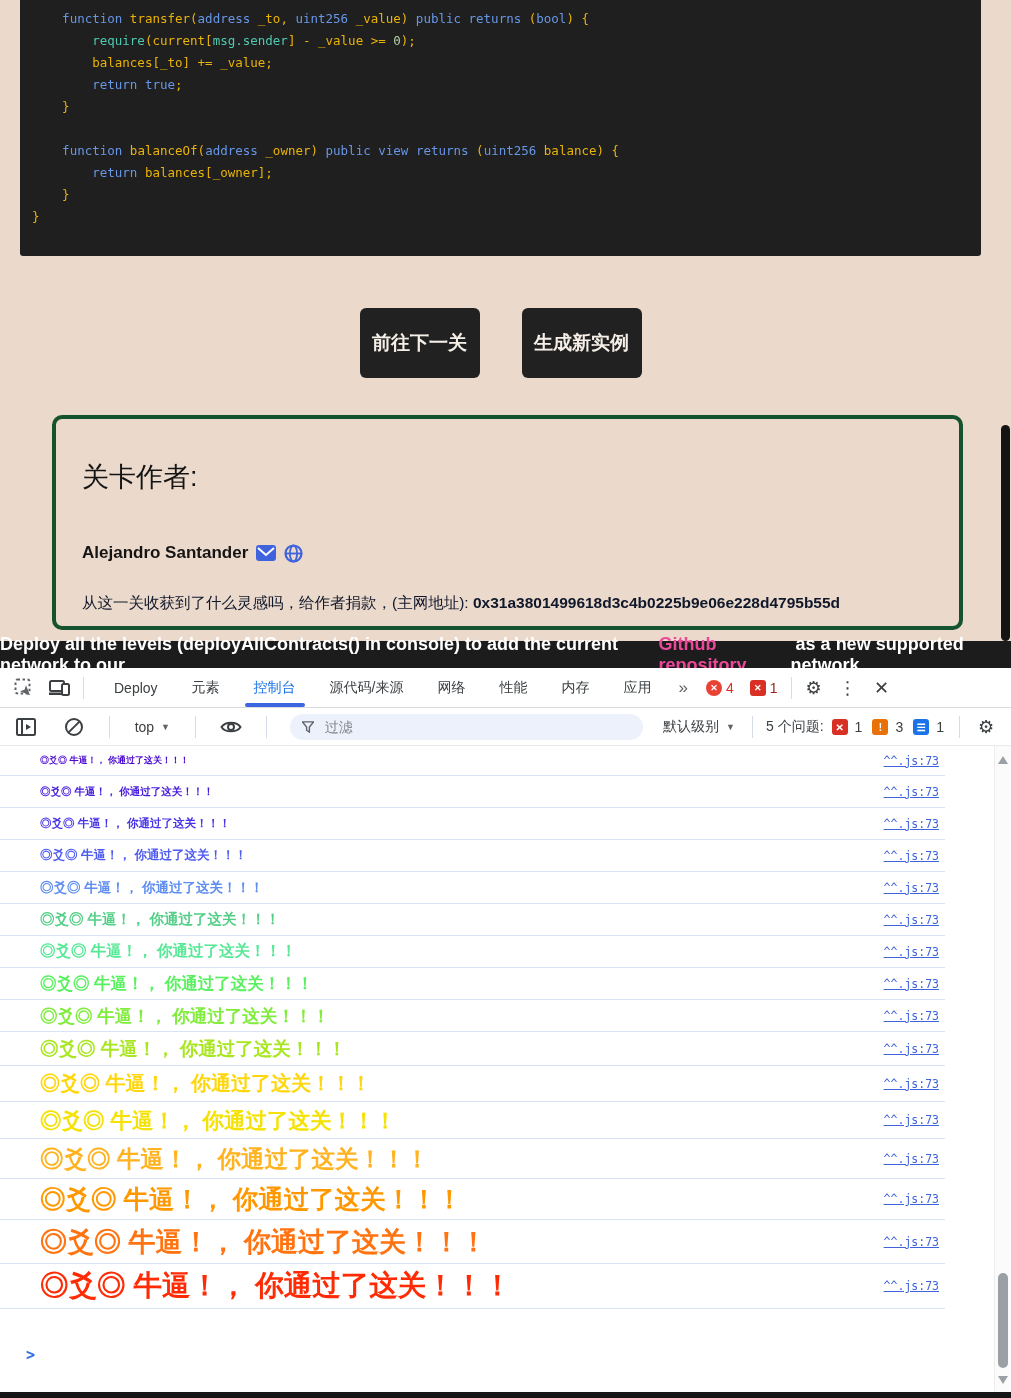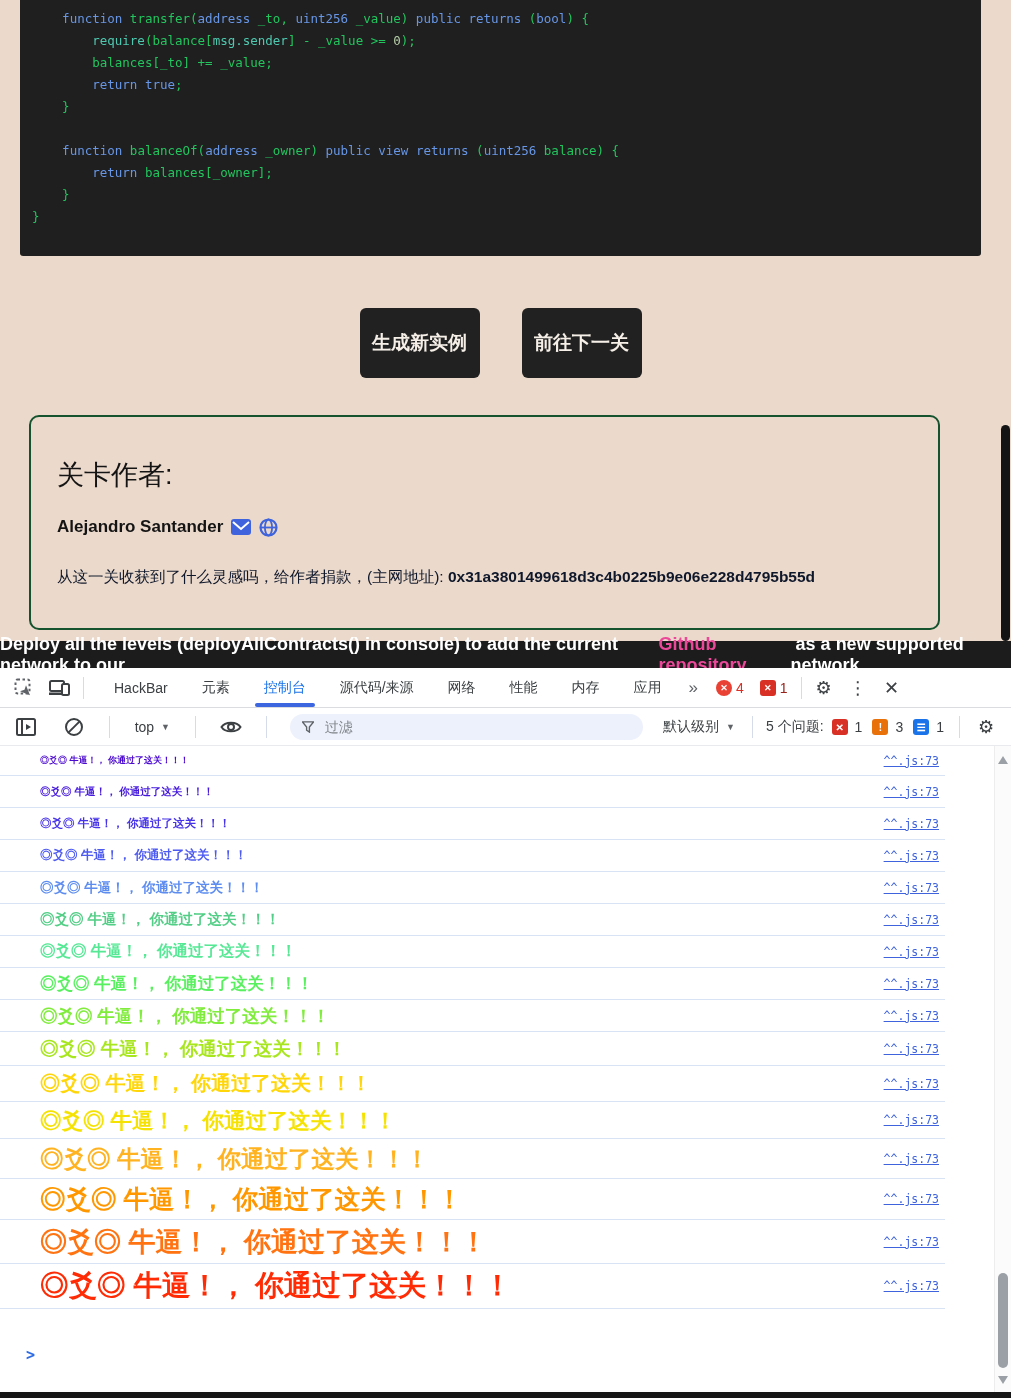--- a/index.html
+++ b/index.html
@@ -4,28 +4,28 @@
 <style>
   html,body{margin:0;padding:0;}
   body{width:1011px;height:1398px;position:relative;overflow:hidden;background:#fff;
        font-family:"Liberation Sans",sans-serif;}
   
   .top-page{position:absolute;top:0;left:0;width:1011px;height:641px;background:#EBD9CB;}
   .code-block{position:absolute;top:0;left:20px;width:961px;height:256px;background:#1F1F1F;
               padding:8px 0 0 12px;box-sizing:border-box;overflow:hidden;border-radius:0 0 3px 3px;}
   .code-line{font-family:"DejaVu Sans Mono",monospace;font-size:12.5px;line-height:22px;
              white-space:pre;color:#D4D4D4;}
-  .seg-k{color:#6796E6}.seg-t{color:#4EC9B0}.seg-n{color:#B5CEA8}.seg-p{color:#22c55e}
+  .seg-k{color:#6796E6}.seg-t{color:#4EC9B0}.seg-n{color:#B5CEA8}.seg-p{color:#eab308}
   .btn-row{position:absolute;top:308px;left:0;width:1001px;display:flex;justify-content:center;gap:42px;}
   .blk-btn{width:120px;height:70px;background:#212121;color:#F6EFE8;font-weight:700;font-size:19px;
            border:none;border-radius:6px;line-height:1.45;font-family:inherit;cursor:pointer;padding:0 10px;}
-  .author-card{position:absolute;top:415px;left:29px;width:911px;height:215px;border:2px solid #14532d;
+  .author-card{position:absolute;top:415px;left:52px;width:911px;height:215px;border:4px solid #14532d;
                border-radius:10px;box-sizing:border-box;padding:40px 26px 0 26px;}
   .card-title{font-size:27px;color:#141414;}
-  .author-line{margin-top:24px;display:flex;align-items:center;gap:8px;}
+  .author-line{margin-top:48px;display:flex;align-items:center;gap:8px;}
   .author-name{font-size:17px;font-weight:700;color:#141414;}
   .icon-blue{display:inline-flex;align-items:center;}
   .donate-line{margin-top:30px;font-size:15.5px;color:#0f172a;white-space:pre-wrap;}
   .page-scroll-thumb{position:absolute;top:425px;right:1px;width:9px;height:216px;background:#141414;border-radius:5px;}
   
   .banner{position:absolute;top:641px;left:0;width:1011px;height:27px;background:#1C1C1C;color:#fff;
           font-size:18px;font-weight:700;display:flex;align-items:center;justify-content:center;}
   .banner span,.banner a{white-space:pre-wrap;}
   .banner a{color:#ec4899;cursor:pointer;}
   
@@ -81,34 +81,34 @@
   .sb-thumb{position:absolute;bottom:24px;left:3px;width:10px;height:95px;background:#9AA0A6;border-radius:5px;}
   .bottom-strip{position:absolute;bottom:0;left:0;width:1011px;height:6px;background:#161616;}
 </style>
 </head>
 <body>
 
 <section class="top-page">
   <div class="code-block">
     <div id="code-lines">
         <div class="code-line"><span class="seg-p">    </span><span class="seg-k">function</span><span class="seg-p"> transfer(</span><span class="seg-k">address</span><span class="seg-p"> _to, </span><span class="seg-k">uint256</span><span class="seg-p"> _value) </span><span class="seg-k">public</span><span class="seg-p"> </span><span class="seg-k">returns</span><span class="seg-p"> (</span><span class="seg-k">bool</span><span class="seg-p">) {</span></div>
-        <div class="code-line"><span class="seg-p">        </span><span class="seg-t">require</span><span class="seg-p">(balance[</span><span class="seg-t">msg.sender</span><span class="seg-p">] - _value &gt;= </span><span class="seg-n">0</span><span class="seg-p">);</span></div>
+        <div class="code-line"><span class="seg-p">        </span><span class="seg-t">require</span><span class="seg-p">(current[</span><span class="seg-t">msg.sender</span><span class="seg-p">] - _value &gt;= </span><span class="seg-n">0</span><span class="seg-p">);</span></div>
         <div class="code-line"><span class="seg-p">        balances[_to] += _value;</span></div>
         <div class="code-line"><span class="seg-p">        </span><span class="seg-k">return</span><span class="seg-p"> </span><span class="seg-k">true</span><span class="seg-p">;</span></div>
         <div class="code-line"><span class="seg-p">    }</span></div>
         <div class="code-line">&nbsp;</div>
         <div class="code-line"><span class="seg-p">    </span><span class="seg-k">function</span><span class="seg-p"> balanceOf(</span><span class="seg-k">address</span><span class="seg-p"> _owner) </span><span class="seg-k">public</span><span class="seg-p"> </span><span class="seg-k">view</span><span class="seg-p"> </span><span class="seg-k">returns</span><span class="seg-p"> (</span><span class="seg-k">uint256</span><span class="seg-p"> balance) {</span></div>
         <div class="code-line"><span class="seg-p">        </span><span class="seg-k">return</span><span class="seg-p"> balances[_owner];</span></div>
         <div class="code-line"><span class="seg-p">    }</span></div>
         <div class="code-line"><span class="seg-p">}</span></div>
       </div>
   </div>
   <div class="btn-row">
+    <button class="blk-btn">前往下一关</button>
     <button class="blk-btn">生成新实例</button>
-    <button class="blk-btn">前往下一关</button>
   </div>
   <div class="author-card">
     <div class="card-title">关卡作者:</div>
     <div class="author-line">
       <span class="author-name">Alejandro Santander</span>
       <span class="icon-blue">
         <svg width="20" height="16" viewBox="0 0 20 16">
             <rect x="0" y="0" width="20" height="16" rx="3" fill="#3E63DD"></rect>
             <path d="M2 3 L10 10 L18 3" stroke="#fff" stroke-width="2" fill="none"></path>
           </svg>
@@ -141,21 +141,21 @@
   </span>
   <span class="ibtn">
     <svg width="22" height="18" viewBox="0 0 22 18">
         <rect x="1" y="2" width="14" height="10" rx="1.5" fill="none" stroke="#3C4043" stroke-width="2"></rect>
         <rect x="0" y="13.5" width="16" height="2.5" fill="#3C4043"></rect>
         <rect x="13" y="5" width="7" height="11" rx="1.5" fill="#fff" stroke="#3C4043" stroke-width="2"></rect>
       </svg>
   </span>
   <div class="sep"></div>
   <div id="dt-tabs">
-      <div class="tab">HackBar</div>
+      <div class="tab">Deploy</div>
       <div class="tab">元素</div>
       <div class="tab active">控制台</div>
       <div class="tab">源代码/来源</div>
       <div class="tab">网络</div>
       <div class="tab">性能</div>
       <div class="tab">内存</div>
       <div class="tab">应用</div>
     </div>
   <span class="more-tabs">»</span>
   <span class="badge-grp">

